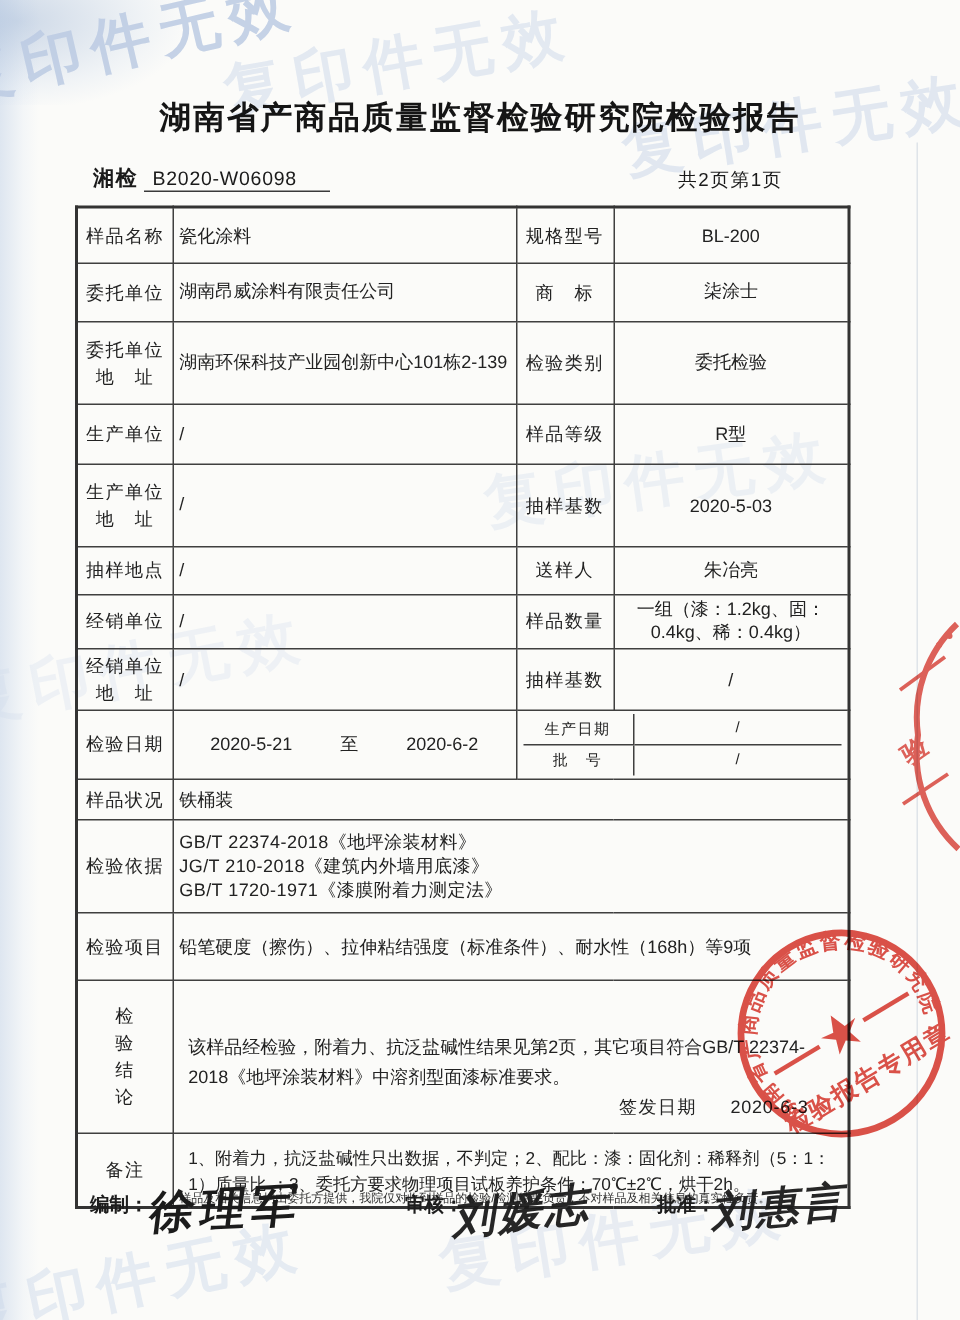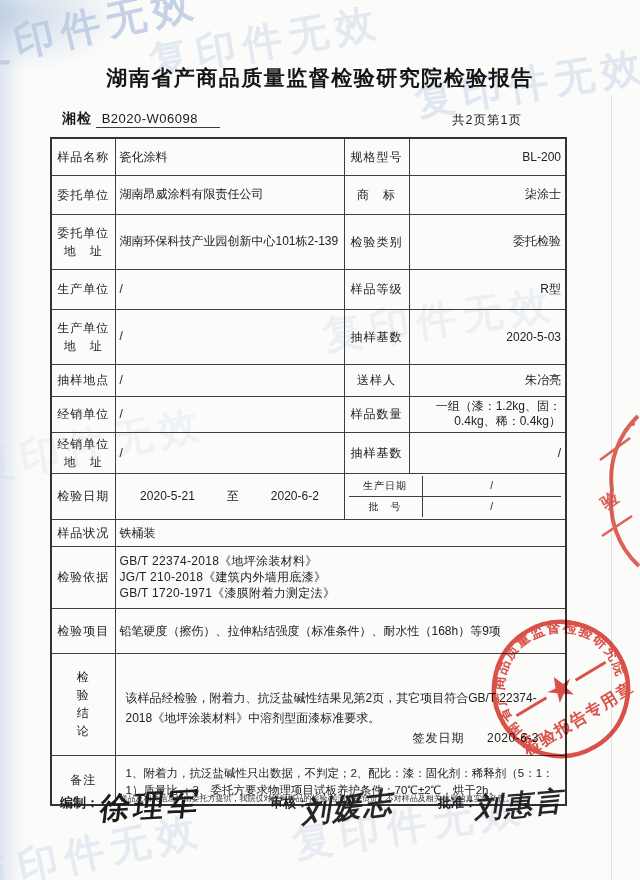--- a/index.html
+++ b/index.html
@@ -41,21 +41,21 @@
   .pagecount{position:absolute;left:452px;top:112px;font-size:12.5px;color:#1a1a1a;letter-spacing:1px;}
 
   
   table.report{position:absolute;left:50px;top:137px;width:515px;
     border-collapse:collapse;table-layout:fixed;background:transparent;}
   table.report td{border:1px solid #3f3f3f;font-size:12px;vertical-align:middle;
     padding:2px 4px;color:#222;}
   table.report{border:2px solid #333;}
   td.lbl{text-align:center;white-space:pre-line;letter-spacing:1px;line-height:1.5;}
   td.val-l{text-align:left;padding-left:7px;line-height:1.35;}
-  td.val-c{text-align:right;}
+  td.val-c{text-align:center;}
   tr.h37{height:37px;} tr.h39{height:39px;} tr.h55{height:55px;} tr.h40{height:40px;}
   tr.h32{height:32px;} tr.h33{height:33px;} tr.h27{height:27px;} tr.h62{height:62px;}
   tr.h45{height:45px;} tr.h102{height:102px;} tr.h50{height:50px;}
   .qty{font-size:10.5px;line-height:1.3;letter-spacing:0;}
   .datecell{display:flex;justify-content:center;gap:32px;align-items:center;}
   td.inner-wrap{padding:0;}
   table.inner{width:100%;height:100%;border-collapse:collapse;table-layout:fixed;}
   table.inner td{border:none;font-size:10px;height:16px;}
   table.inner td.ilbl{border-right:1px solid #3f3f3f;text-align:center;letter-spacing:1px;width:65px;}
   table.inner tr + tr td{border-top:1px solid #3f3f3f;}

